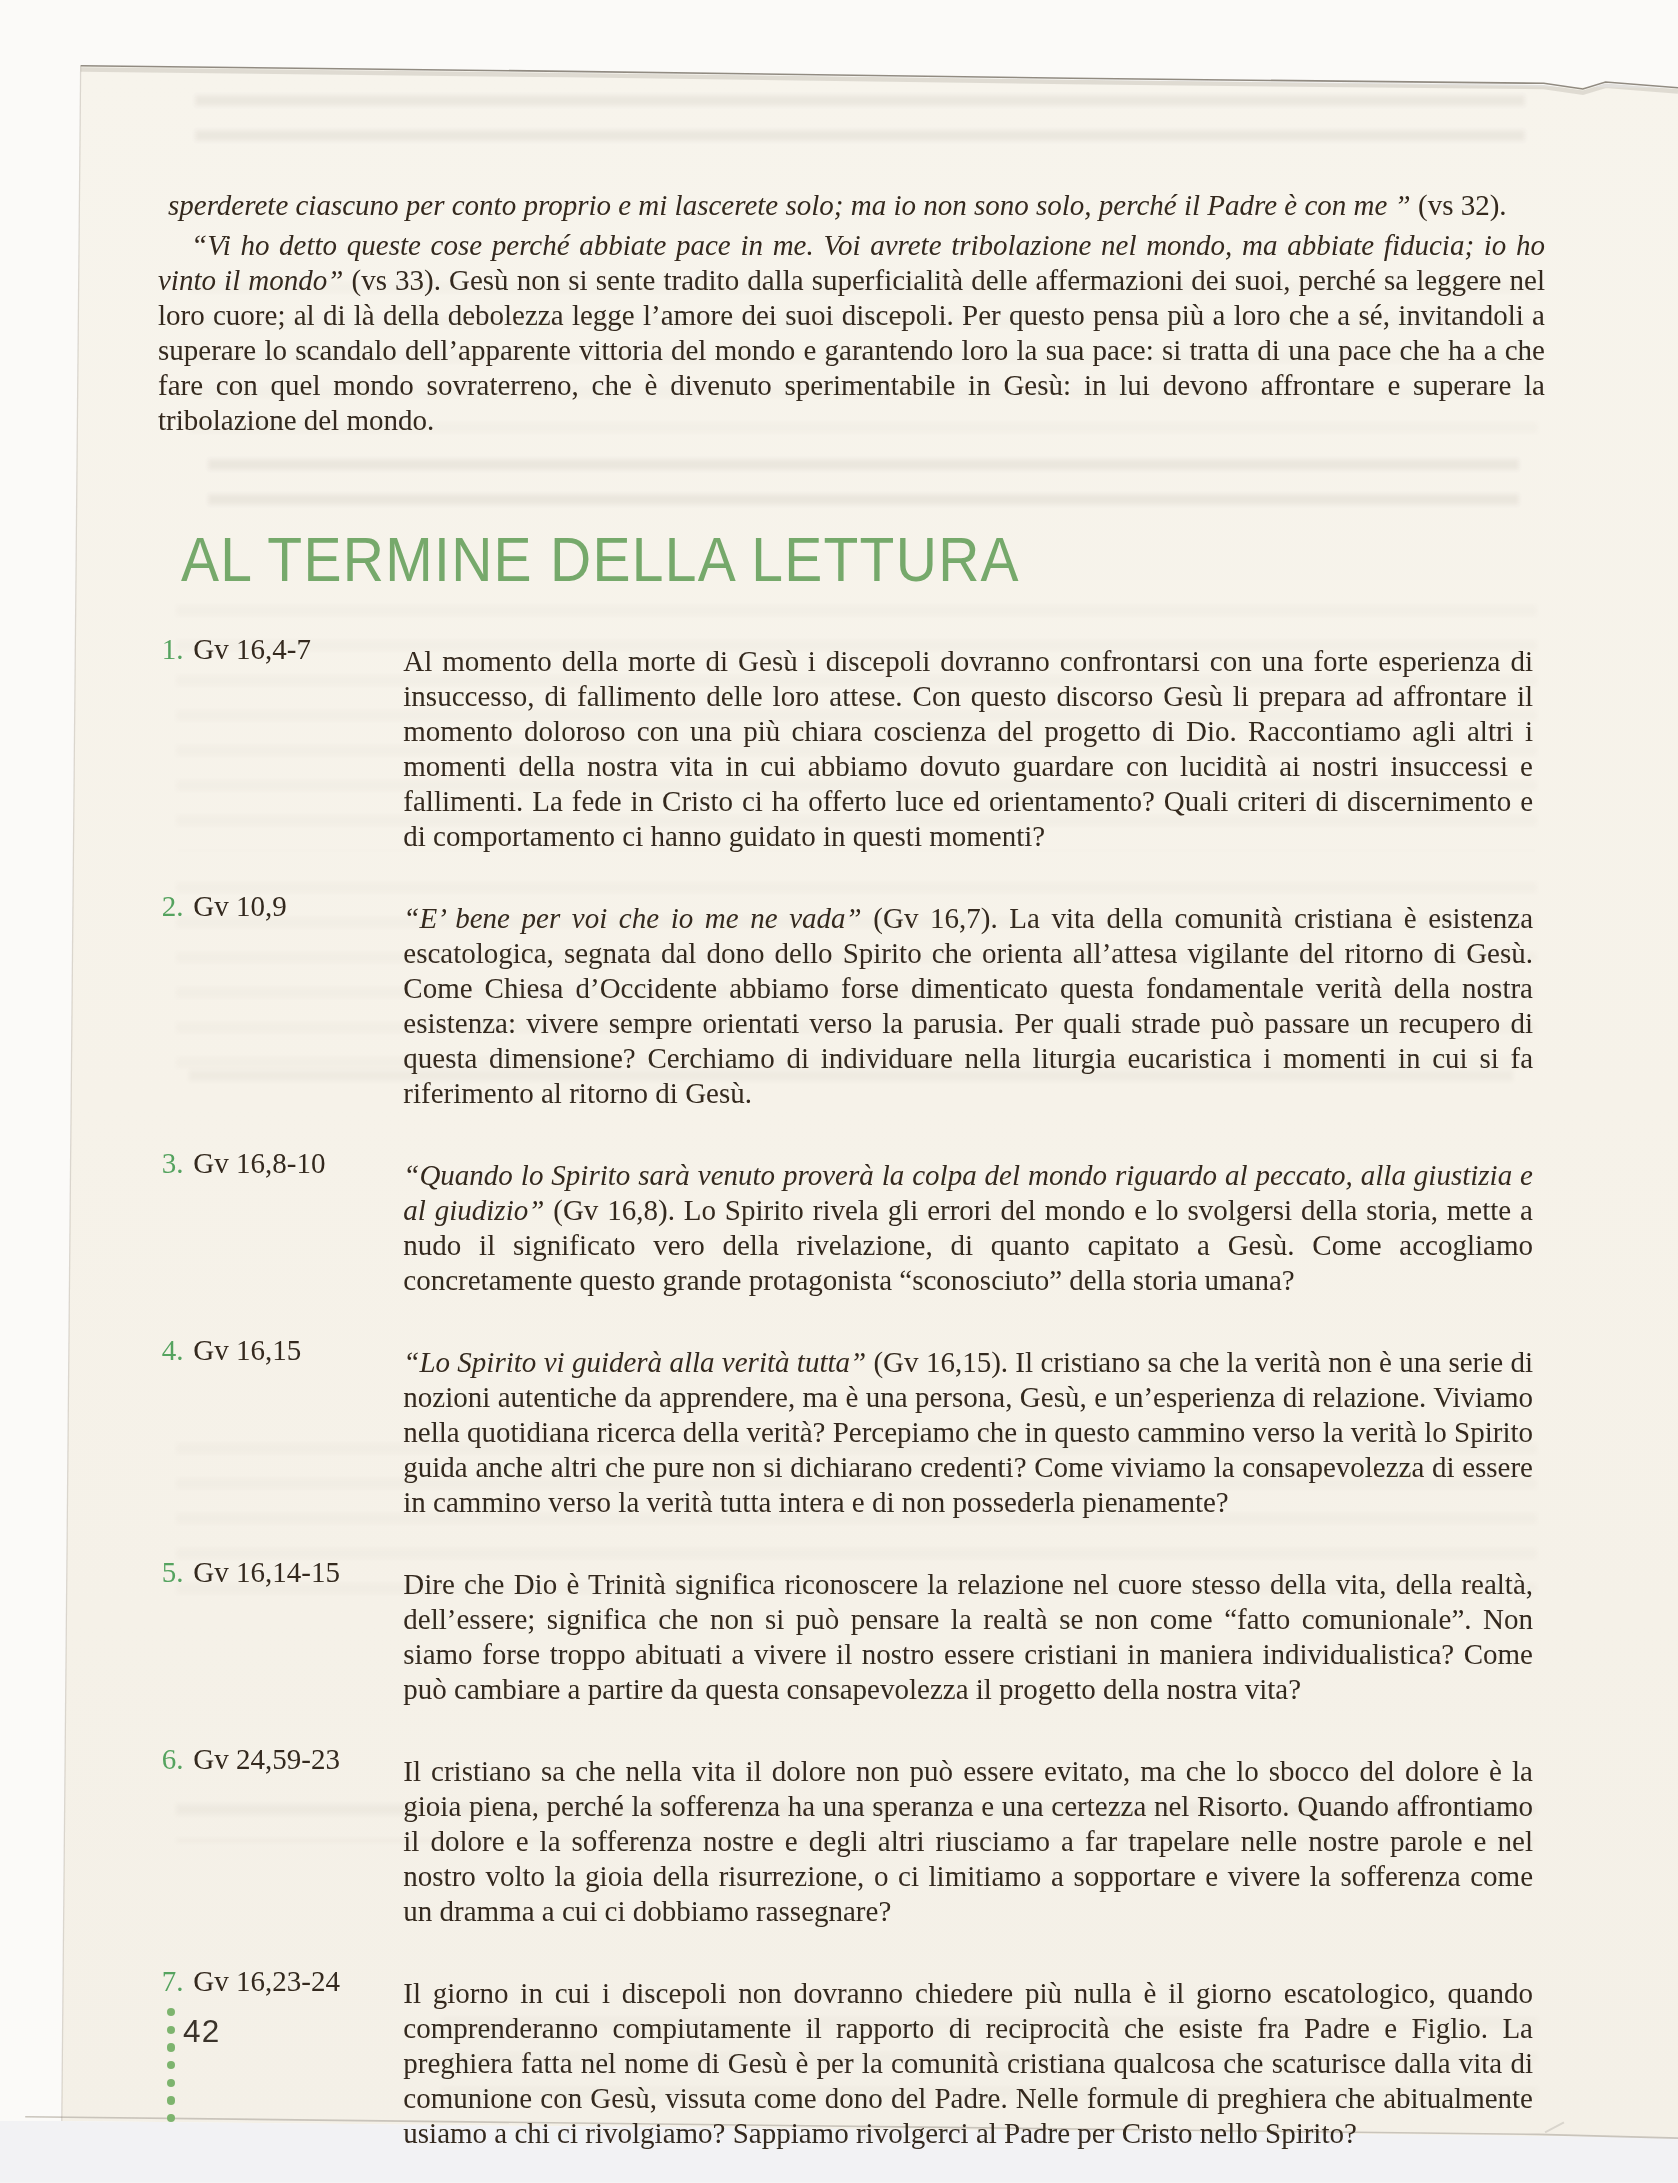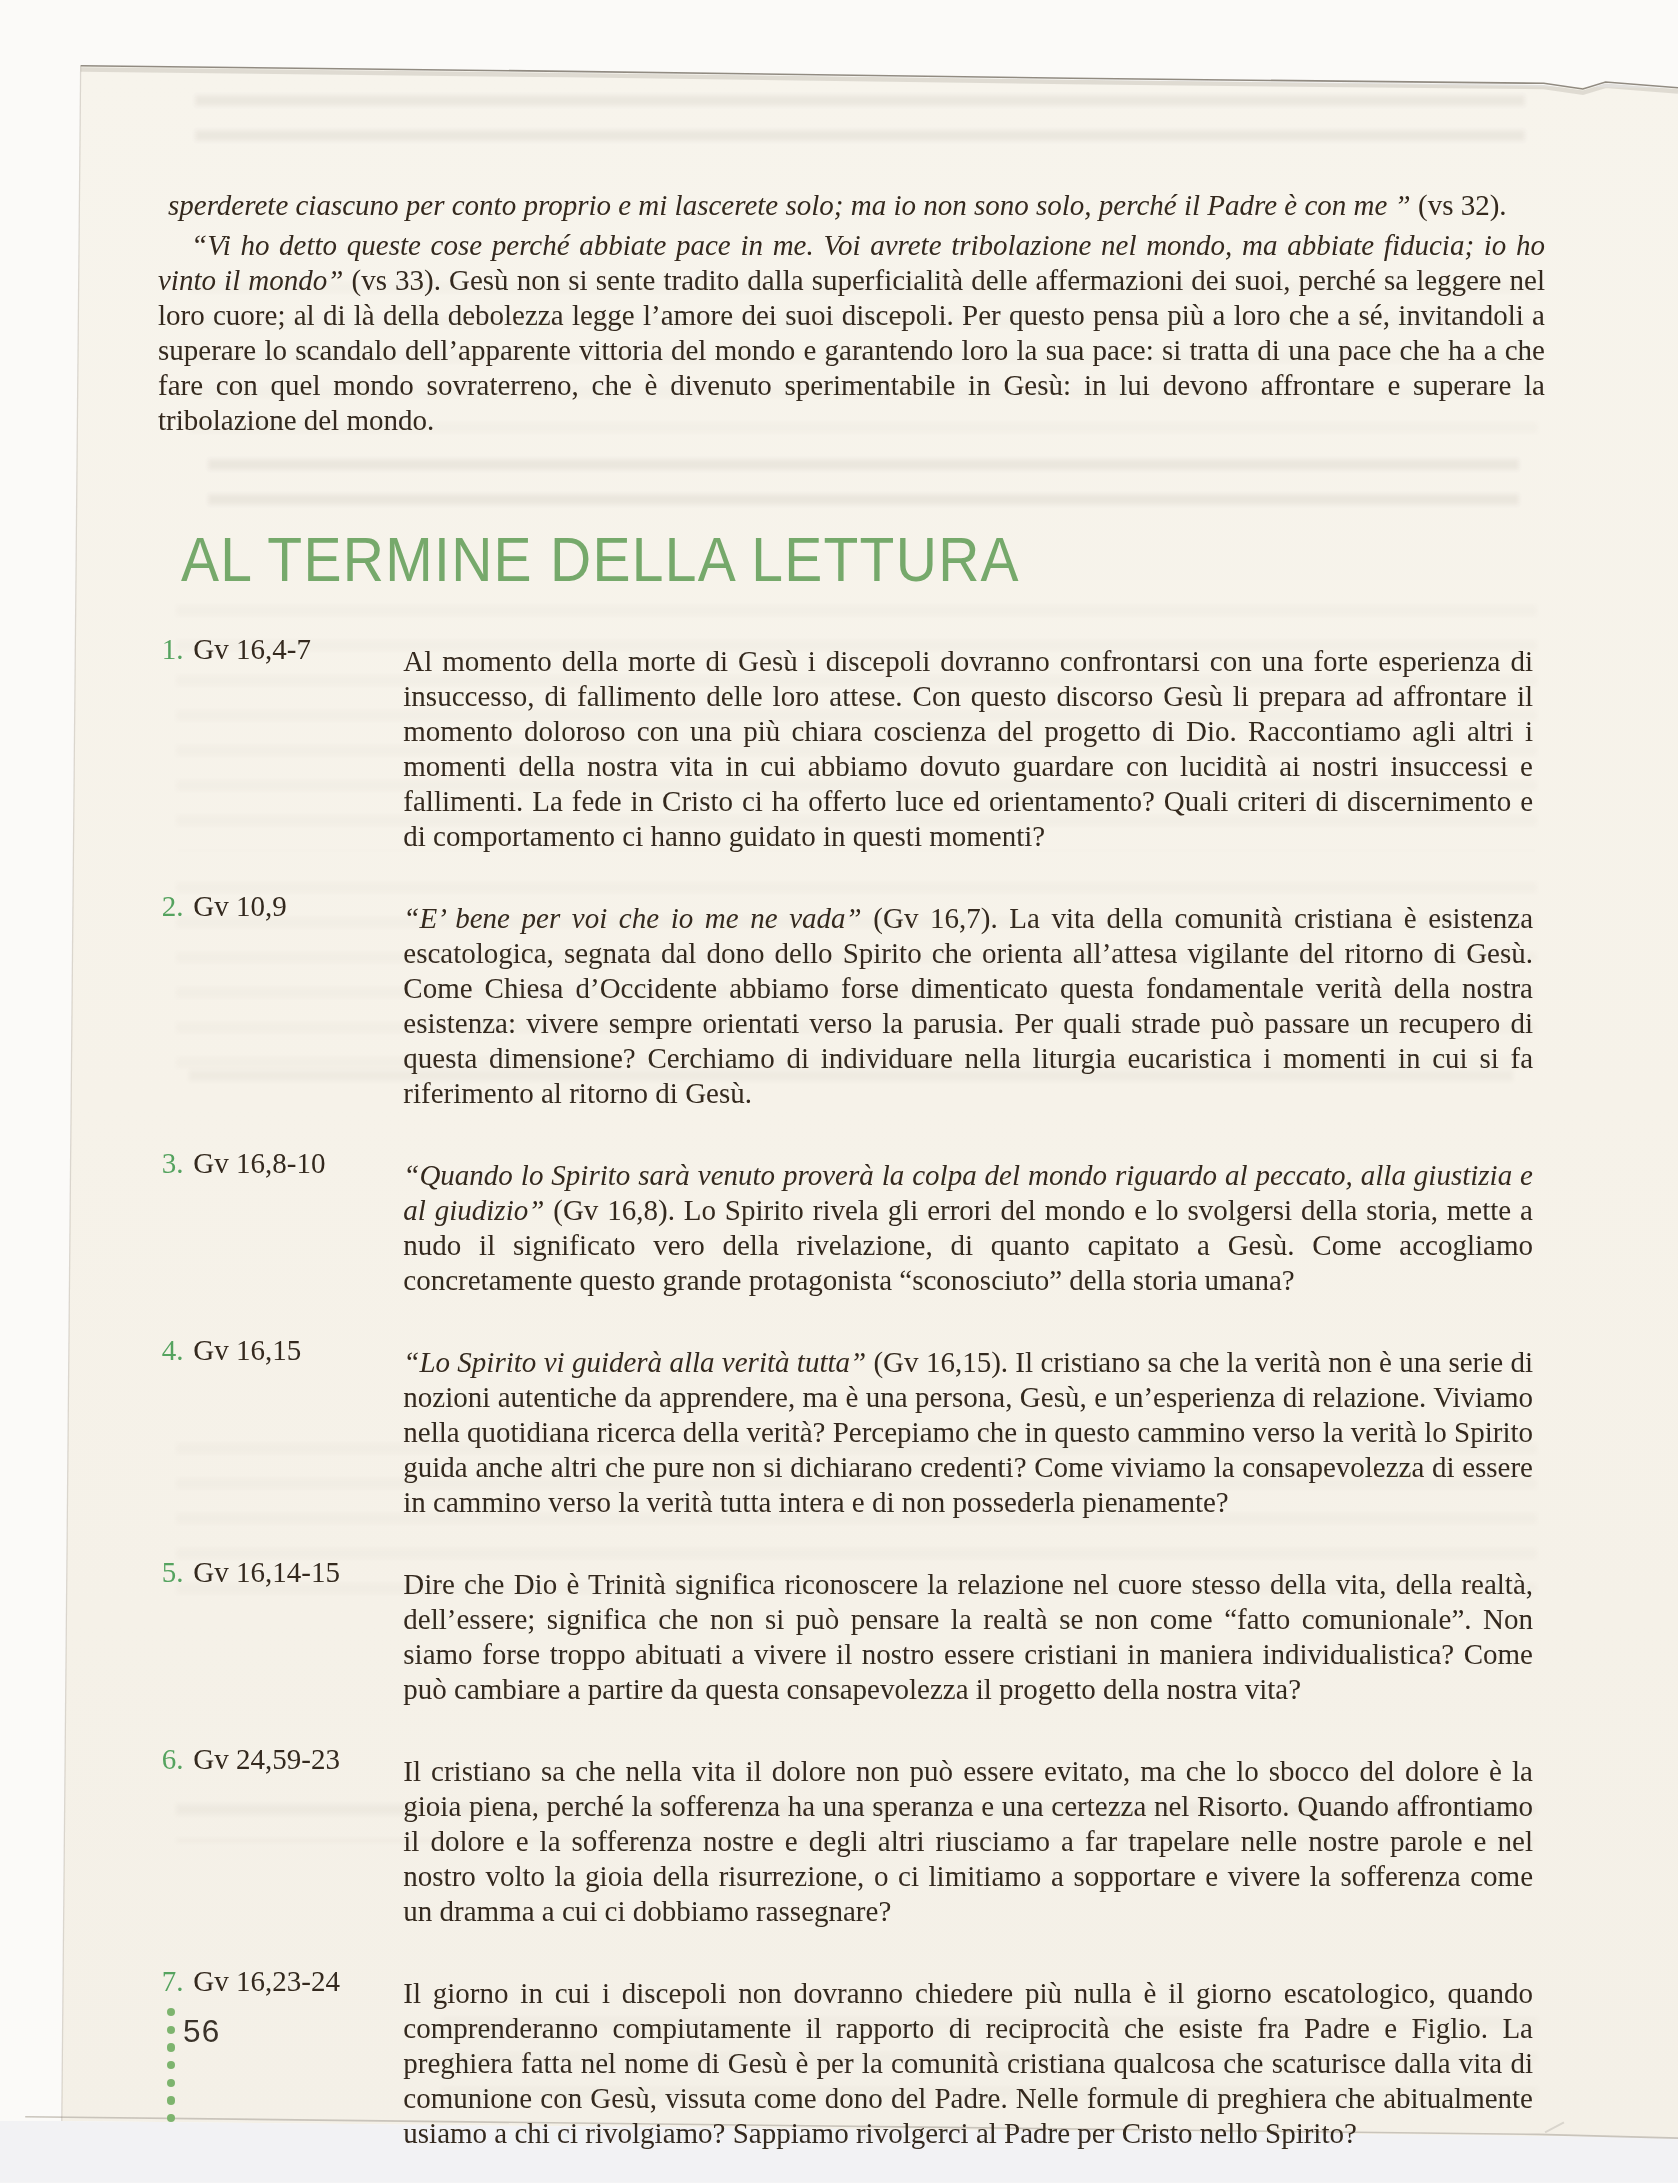--- a/index.html
+++ b/index.html
@@ -168,16 +168,16 @@
 
     <div class="footer-dots" id="dots">
         <span class="dot"></span>
         <span class="dot"></span>
         <span class="dot"></span>
         <span class="dot"></span>
         <span class="dot"></span>
         <span class="dot"></span>
         <span class="dot"></span>
       </div>
-    <div class="footer-pagenum">56</div>
+    <div class="footer-pagenum">42</div>
   </div>
 </div>
 
 
 </body></html>

